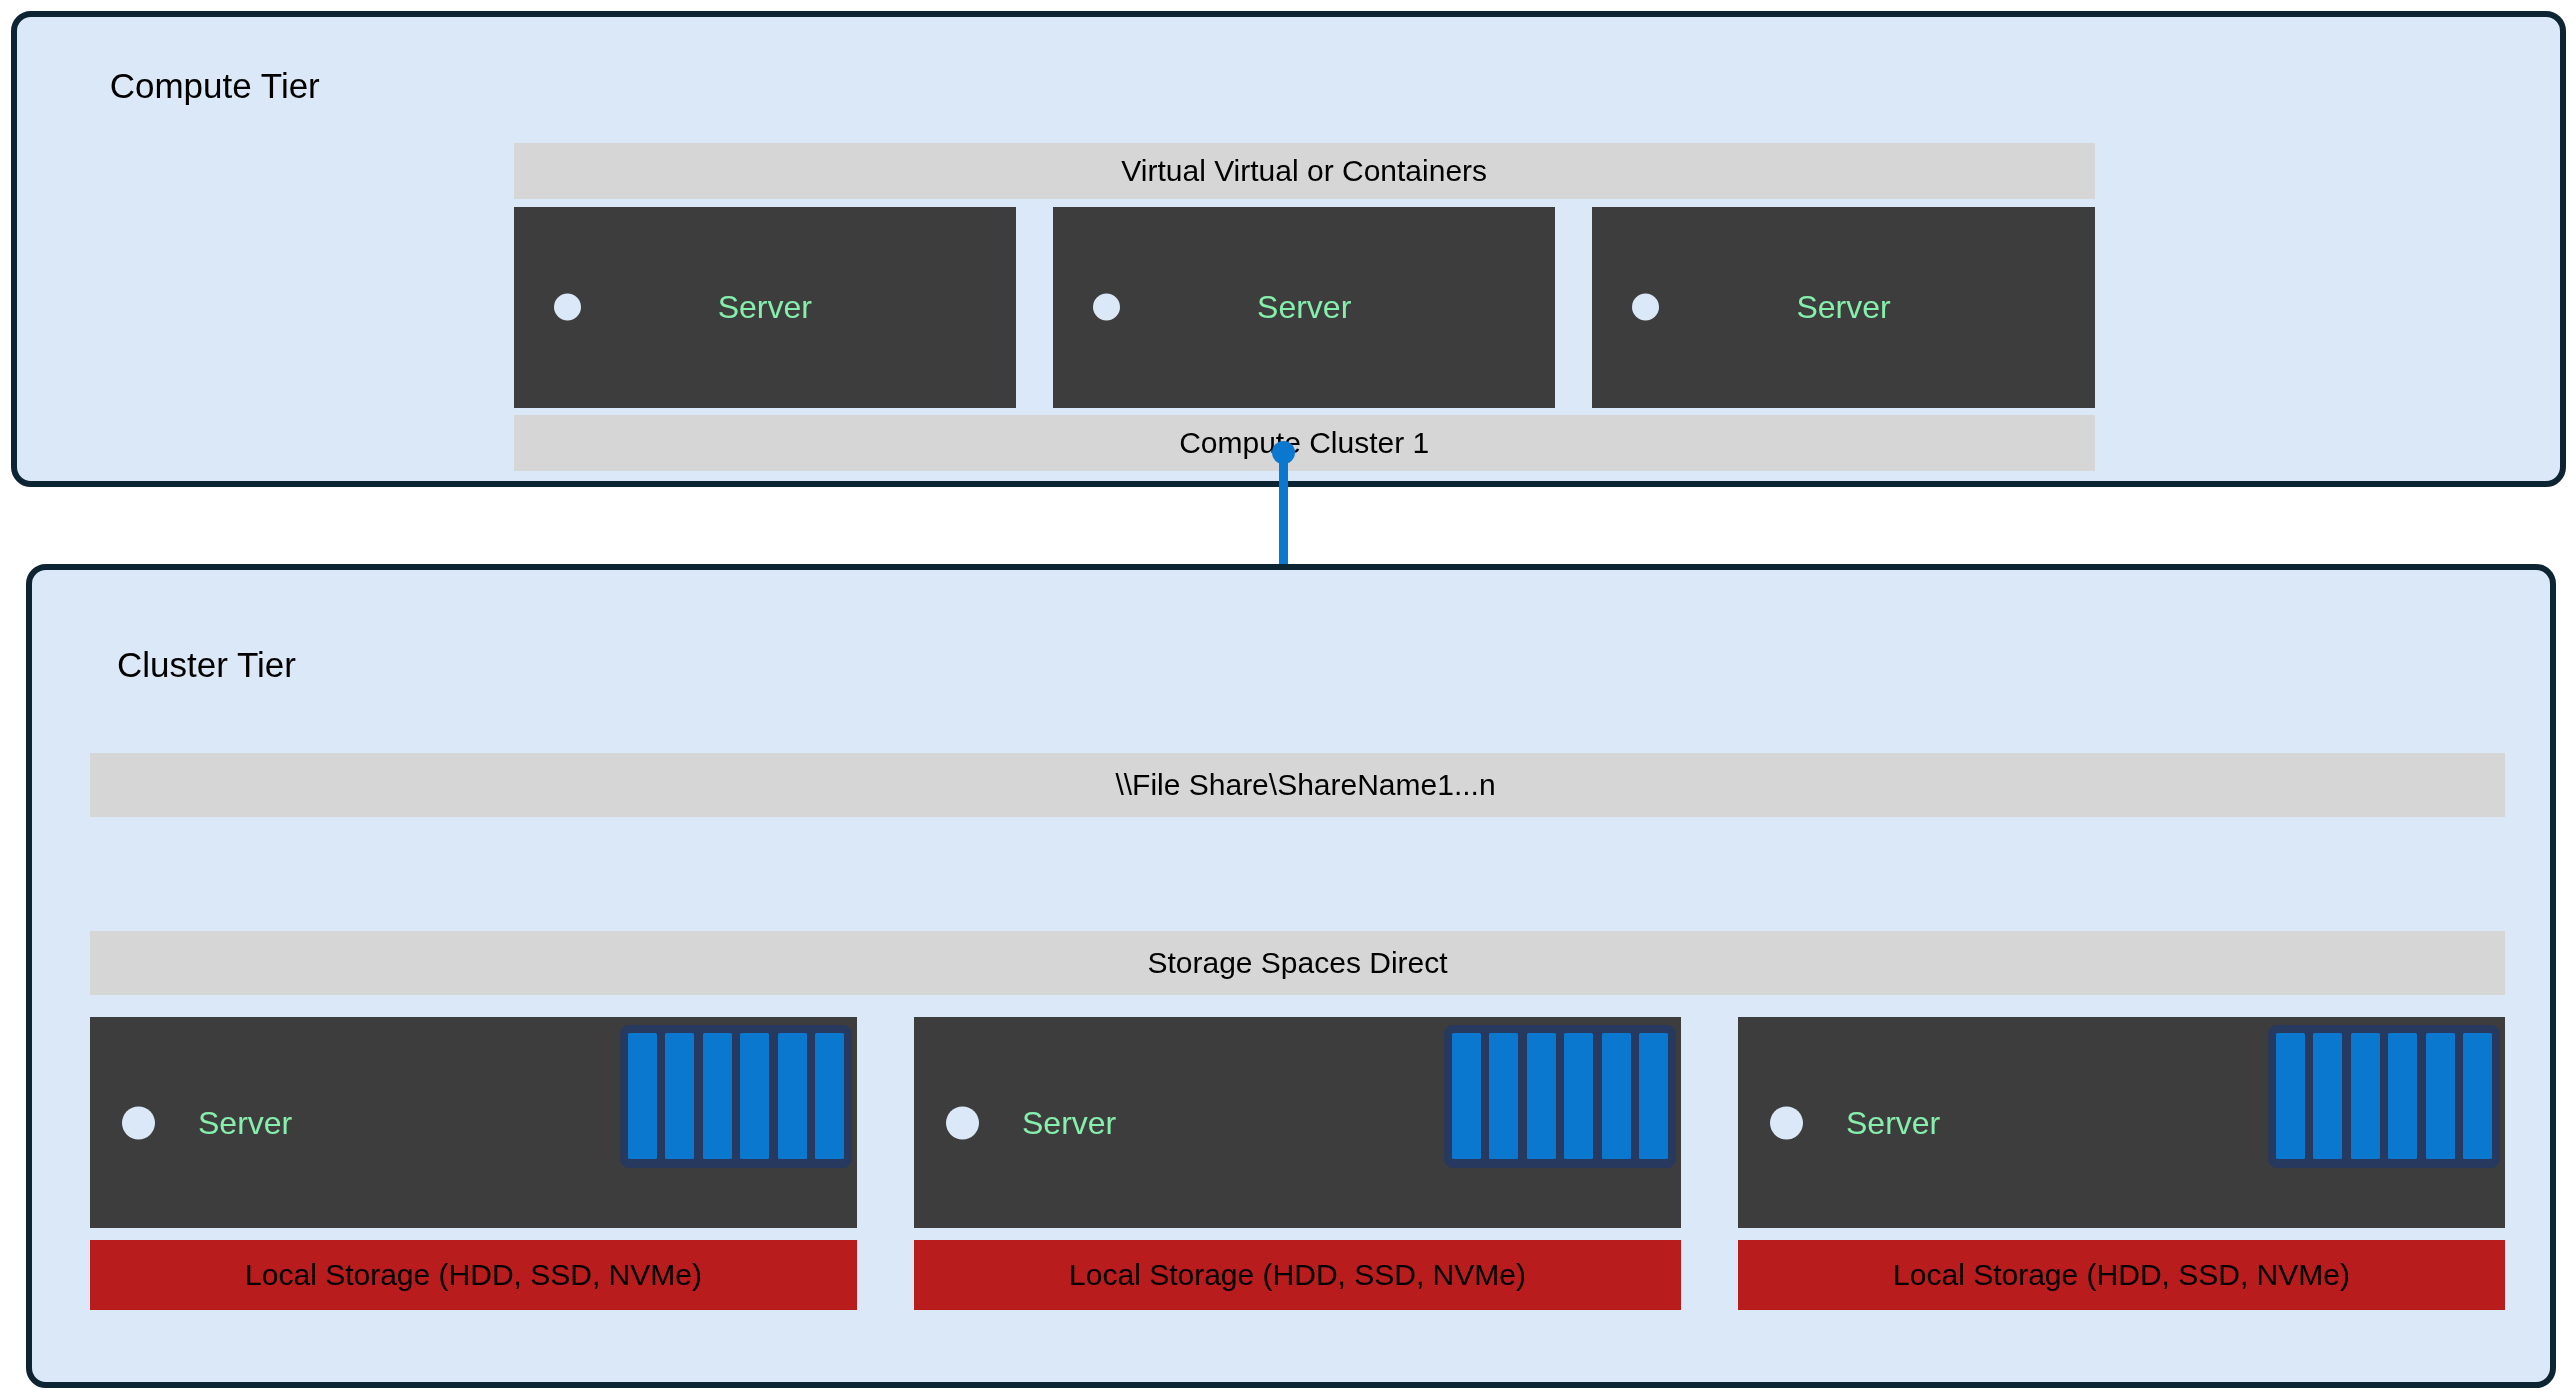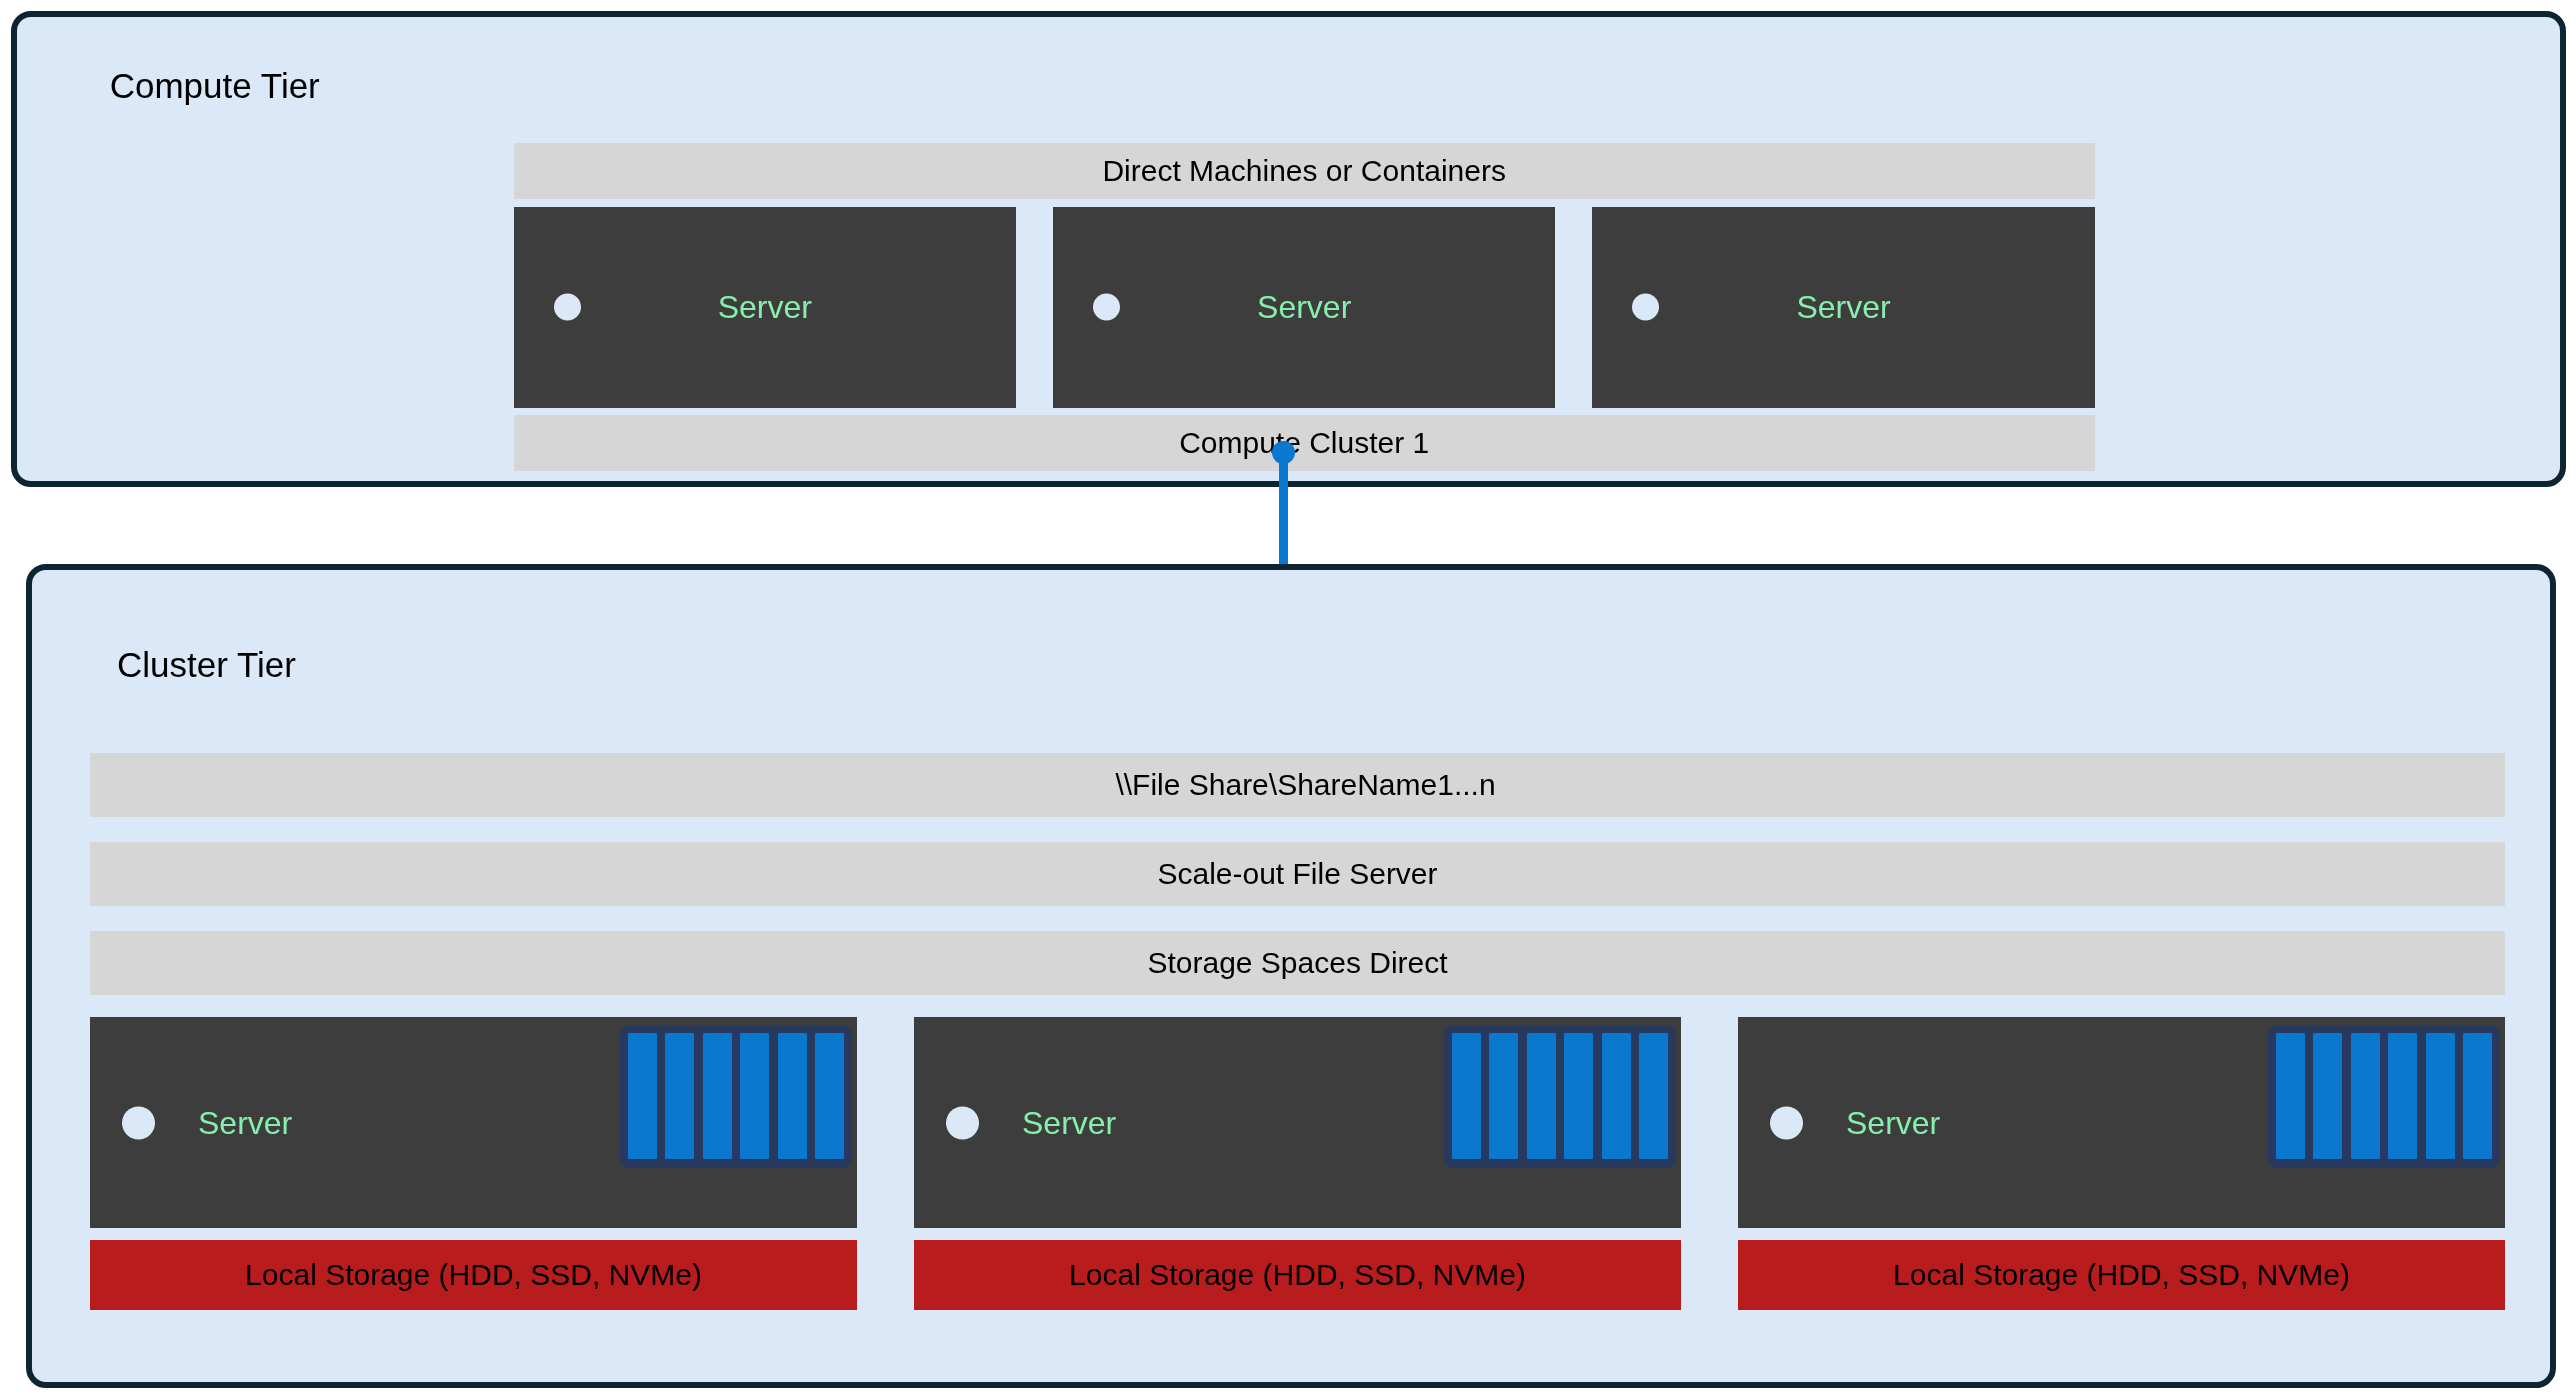--- a/index.html
+++ b/index.html
@@ -251,21 +251,21 @@
 <body>
 
 <div class="diagram">
 
   <div class="tier tier-compute">
     <div class="tier-title">Compute Tier</div>
 
     <div class="compute-group">
 
       <div class="band compute-vm-band">
-        <span class="band-label">Direct Machines or Containers</span>
+        <span class="band-label">Virtual Virtual or Containers</span>
       </div>
 
       <div class="compute-servers">
 
         <div class="server-box">
           <span class="server-dot"></span>
           <span class="server-label">Server</span>
         </div>
 
         <div class="server-box">
@@ -299,23 +299,20 @@
     </svg>
   </div>
 
   <div class="tier tier-storage">
     <div class="tier-title">Cluster Tier</div>
 
     <div class="band storage-band storage-band-1">
       <span class="band-label">\\File Share\ShareName1...n</span>
     </div>
 
-    <div class="band storage-band storage-band-2">
-      <span class="band-label">Scale-out File Server</span>
-    </div>
 
     <div class="band storage-band storage-band-3">
       <span class="band-label">Storage Spaces Direct</span>
     </div>
 
     <div class="storage-nodes">
 
       <div class="storage-node">
         <div class="storage-server">
           <span class="server-dot"></span>

